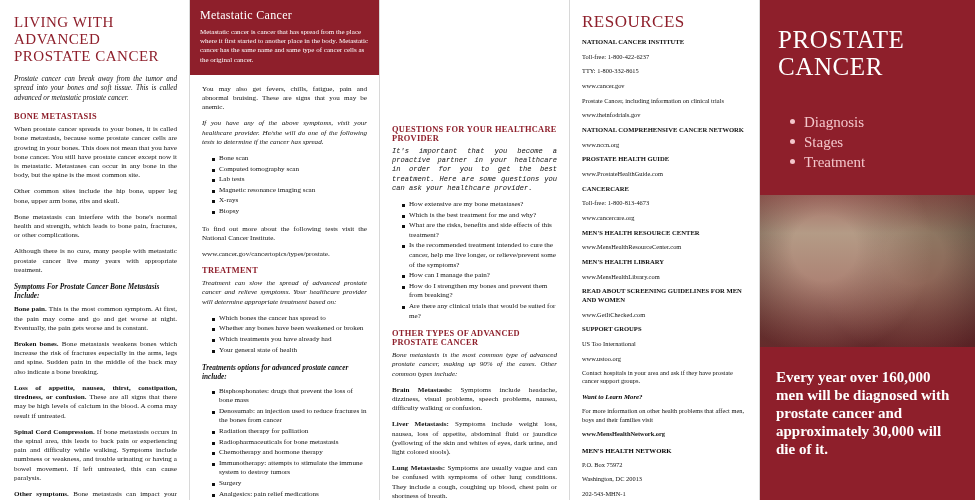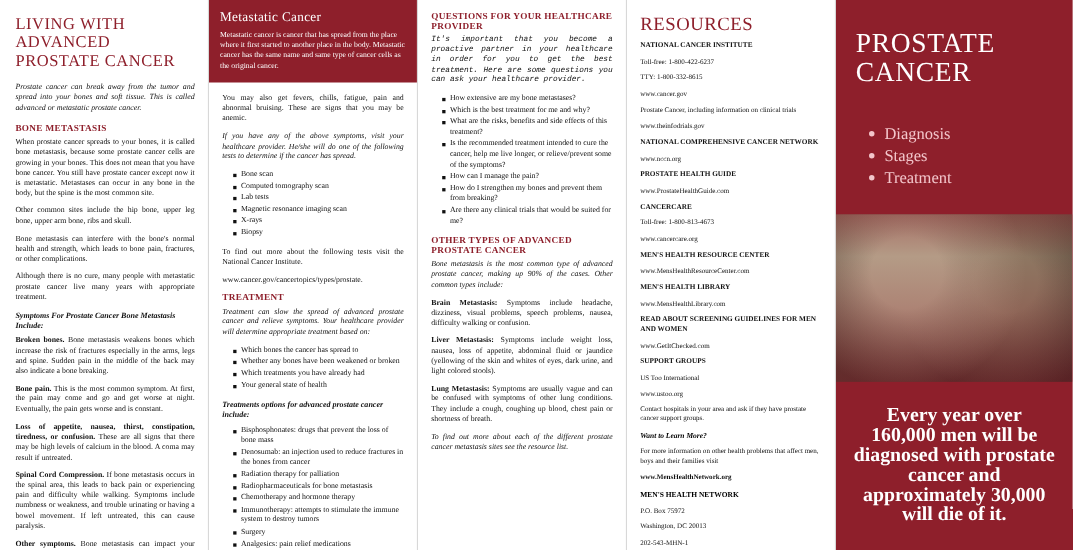--- a/index.html
+++ b/index.html
@@ -43,39 +43,39 @@
   .cover-title{position:absolute;top:26px;left:18px;right:14px;font-size:25px;line-height:27px;letter-spacing:.6px;font-weight:400;}
   .cover-list{position:absolute;top:112px;left:30px;margin:0;padding:0;list-style:none;}
   .cover-list li{font-size:15px;line-height:20px;color:#f3c6cb;position:relative;padding-left:14px;}
   .cover-list li:before{content:"";position:absolute;left:0;top:7px;width:5px;height:5px;border-radius:50%;background:#f3c6cb;}
   .cover-photo{position:absolute;top:195px;left:0;width:215px;height:152px;background:
       radial-gradient(circle at 30% 35%, #b49b86 0 18%, rgba(0,0,0,0) 60%),
       radial-gradient(circle at 72% 40%, #8e7762 0 16%, rgba(0,0,0,0) 58%),
       linear-gradient(160deg,#6d5a4a 0%,#4a3b30 55%,#2e2520 100%);
   }
   .cover-photo:after{content:"";position:absolute;inset:0;background:linear-gradient(to bottom,rgba(142,31,43,.35),rgba(142,31,43,0) 25%,rgba(142,31,43,.45));}
-  .cover-stat{position:absolute;left:16px;right:16px;top:368px;text-align:center;font-size:18px;line-height:18px;font-weight:bold;}
+  .cover-stat{position:absolute;left:16px;right:16px;top:368px;text-align:left;font-size:15px;line-height:18px;font-weight:bold;}
 </style>
 </head>
 <body>
 
 <div class="sheet">
 
   <section class="panel p1">
     <h1 class="title1">LIVING WITH ADVANCED PROSTATE CANCER</h1>
     <p class="intro-italic">Prostate cancer can break away from the tumor and spread into your bones and soft tissue. This is called advanced or metastatic prostate cancer.</p>
     <h2 class="h2">BONE METASTASIS</h2>
     <p class="body">When prostate cancer spreads to your bones, it is called bone metastasis, because some prostate cancer cells are growing in your bones. This does not mean that you have bone cancer. You still have prostate cancer except now it is metastatic. Metastases can occur in any bone in the body, but the spine is the most common site.</p>
     <p class="body">Other common sites include the hip bone, upper leg bone, upper arm bone, ribs and skull.</p>
     <p class="body">Bone metastasis can interfere with the bone's normal health and strength, which leads to bone pain, fractures, or other complications.</p>
     <p class="body">Although there is no cure, many people with metastatic prostate cancer live many years with appropriate treatment.</p>
     <p class="subhead-ital">Symptoms For Prostate Cancer Bone Metastasis Include:</p>
     <div id="left-symptoms">
+        <p class="body"><b>Bone pain.</b><span> This is the most common symptom. At first, the pain may come and go and get worse at night. Eventually, the pain gets worse and is constant.</span></p>
         <p class="body"><b>Broken bones.</b><span> Bone metastasis weakens bones which increase the risk of fractures especially in the arms, legs and spine. Sudden pain in the middle of the back may also indicate a bone breaking.</span></p>
-        <p class="body"><b>Bone pain.</b><span> This is the most common symptom. At first, the pain may come and go and get worse at night. Eventually, the pain gets worse and is constant.</span></p>
         <p class="body"><b>Loss of appetite, nausea, thirst, constipation, tiredness, or confusion.</b><span> These are all signs that there may be high levels of calcium in the blood. A coma may result if untreated.</span></p>
         <p class="body"><b>Spinal Cord Compression.</b><span> If bone metastasis occurs in the spinal area, this leads to back pain or experiencing pain and difficulty while walking. Symptoms include numbness or weakness, and trouble urinating or having a bowel movement. If left untreated, this can cause paralysis.</span></p>
         <p class="body"><b>Other symptoms.</b><span> Bone metastasis can impact your quality of life. If bone metastasis affects your bone marrow, your red blood cell levels may drop and you may feel tired, weak, and short of breath.</span></p>
       </div>
   </section>
 
   <section class="panel p2">
     <div class="metbox">
       <h3>Metastatic Cancer</h3>
       <p>Metastatic cancer is cancer that has spread from the place where it first started to another place in the body. Metastatic cancer has the same name and same type of cancer cells as the original cancer.</p>
@@ -107,21 +107,21 @@
         <li>Radiation therapy for palliation</li>
         <li>Radiopharmaceuticals for bone metastasis</li>
         <li>Chemotherapy and hormone therapy</li>
         <li>Immunotherapy: attempts to stimulate the immune system to destroy tumors</li>
         <li>Surgery</li>
         <li>Analgesics: pain relief medications</li>
       </ul>
   </section>
 
   <section class="panel p3">
-    <h2 class="h2" style="">QUESTIONS FOR YOUR HEALTHCARE PROVIDER</h2>
+    <h2 class="h2" style="margin-top:115px;">QUESTIONS FOR YOUR HEALTHCARE PROVIDER</h2>
     <p class="body" style="font-style:italic;font-family:Liberation Mono, monospace;">It's important that you become a proactive partner in your healthcare in order for you to get the best treatment. Here are some questions you can ask your healthcare provider.</p>
     <ul class="dash" id="questions-list">
         <li>How extensive are my bone metastases?</li>
         <li>Which is the best treatment for me and why?</li>
         <li>What are the risks, benefits and side effects of this treatment?</li>
         <li>Is the recommended treatment intended to cure the cancer, help me live longer, or relieve/prevent some of the symptoms?</li>
         <li>How can I manage the pain?</li>
         <li>How do I strengthen my bones and prevent them from breaking?</li>
         <li>Are there any clinical trials that would be suited for me?</li>
       </ul>

